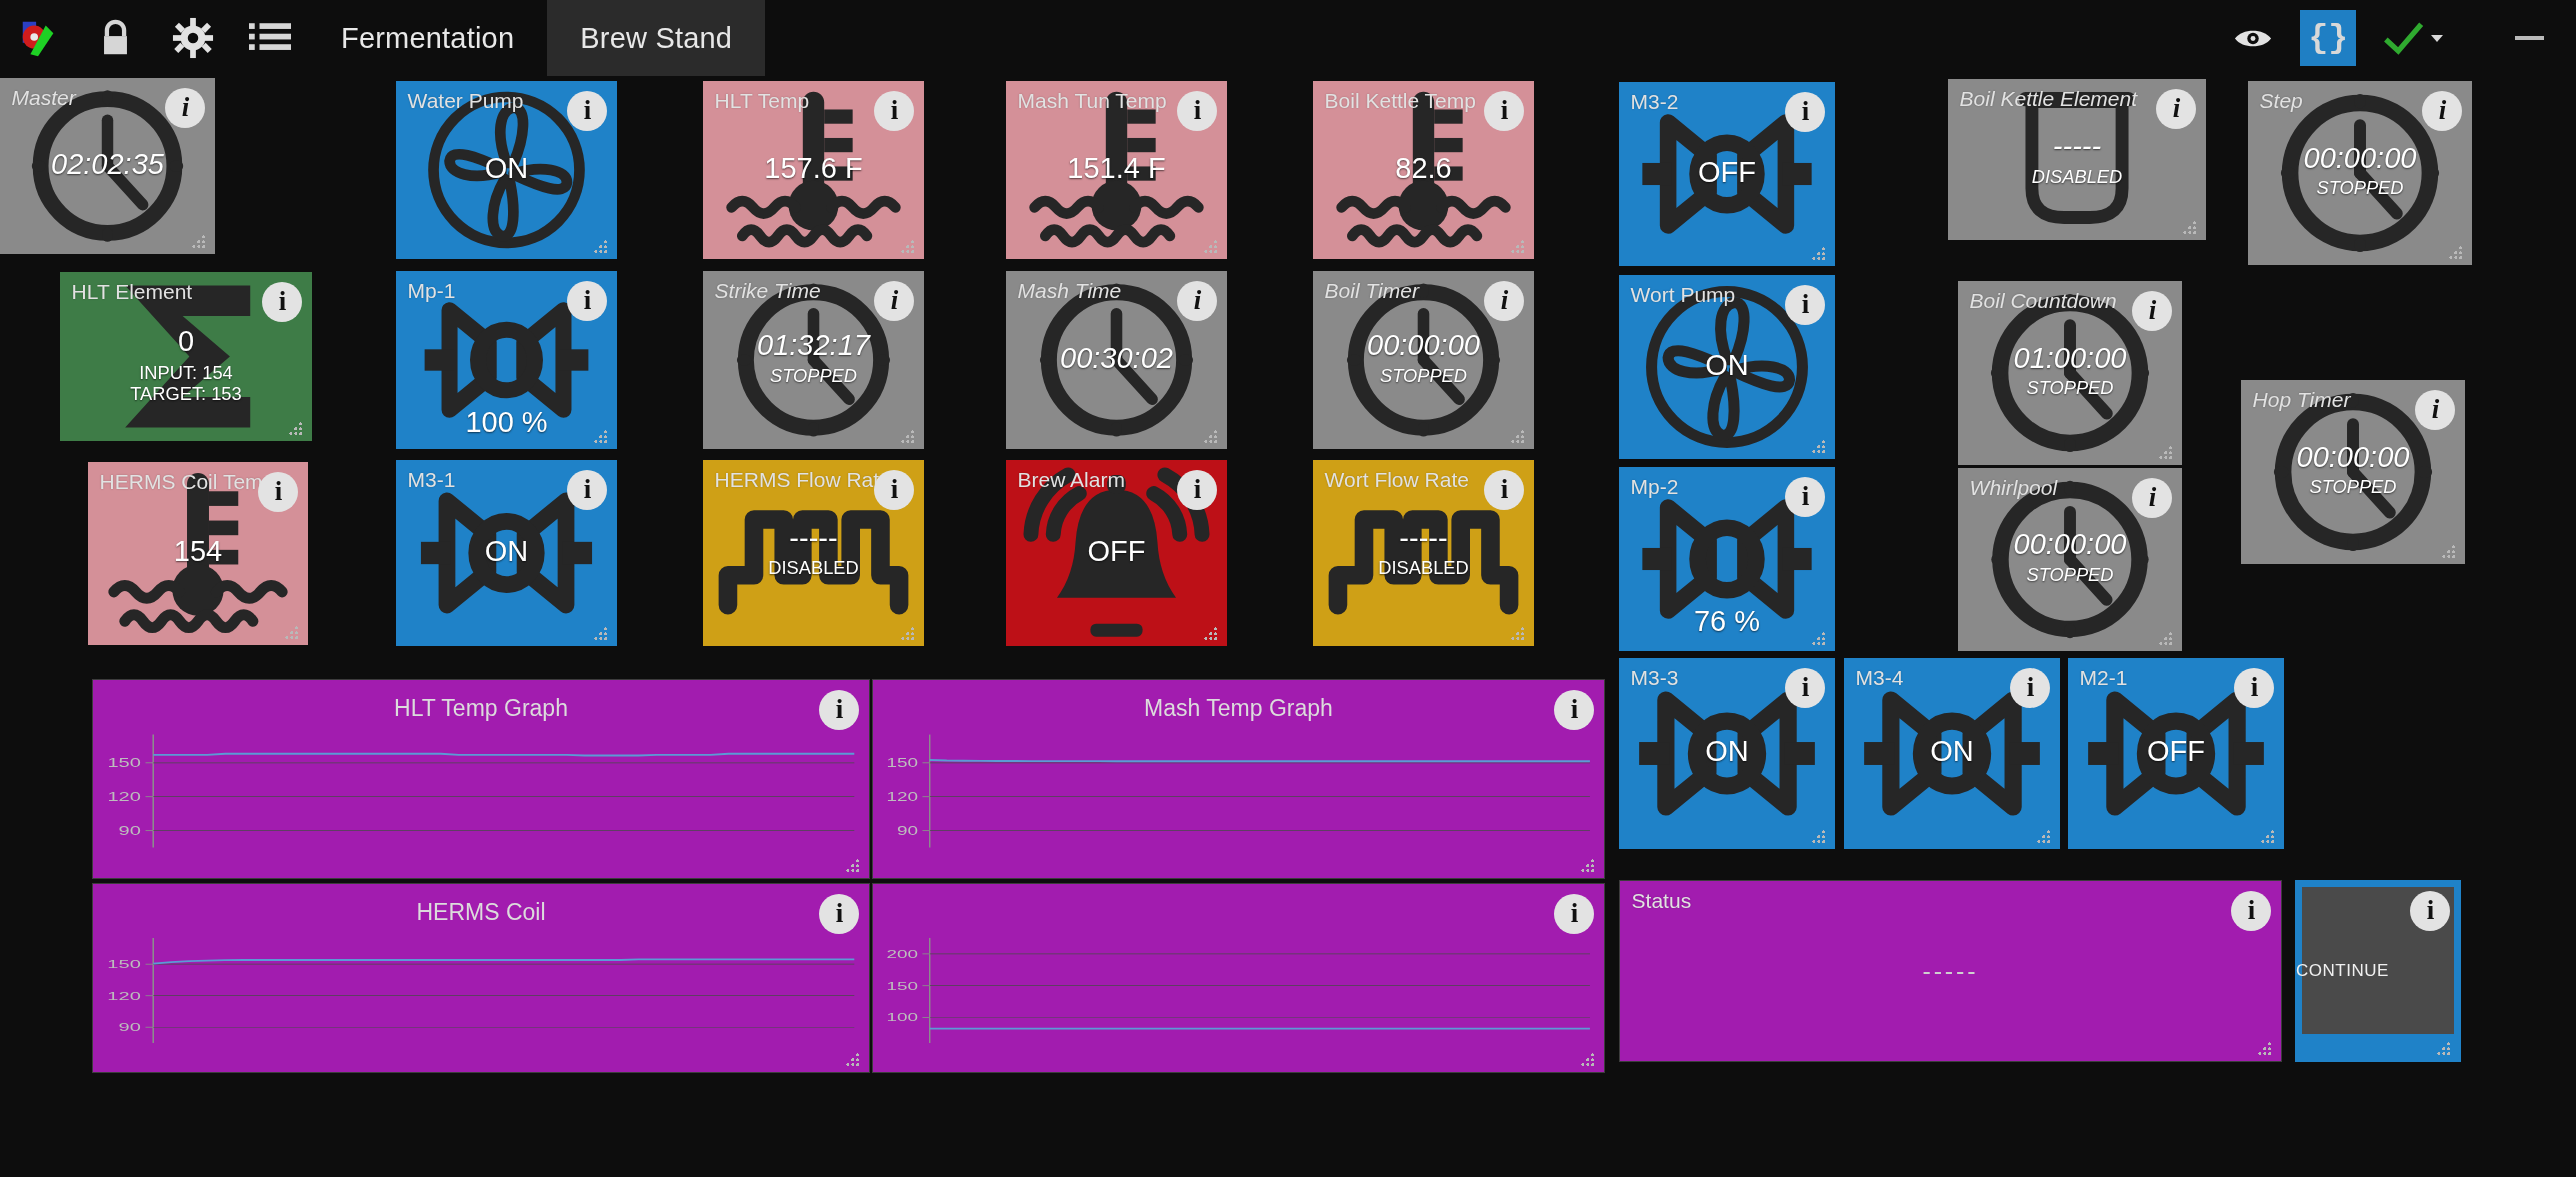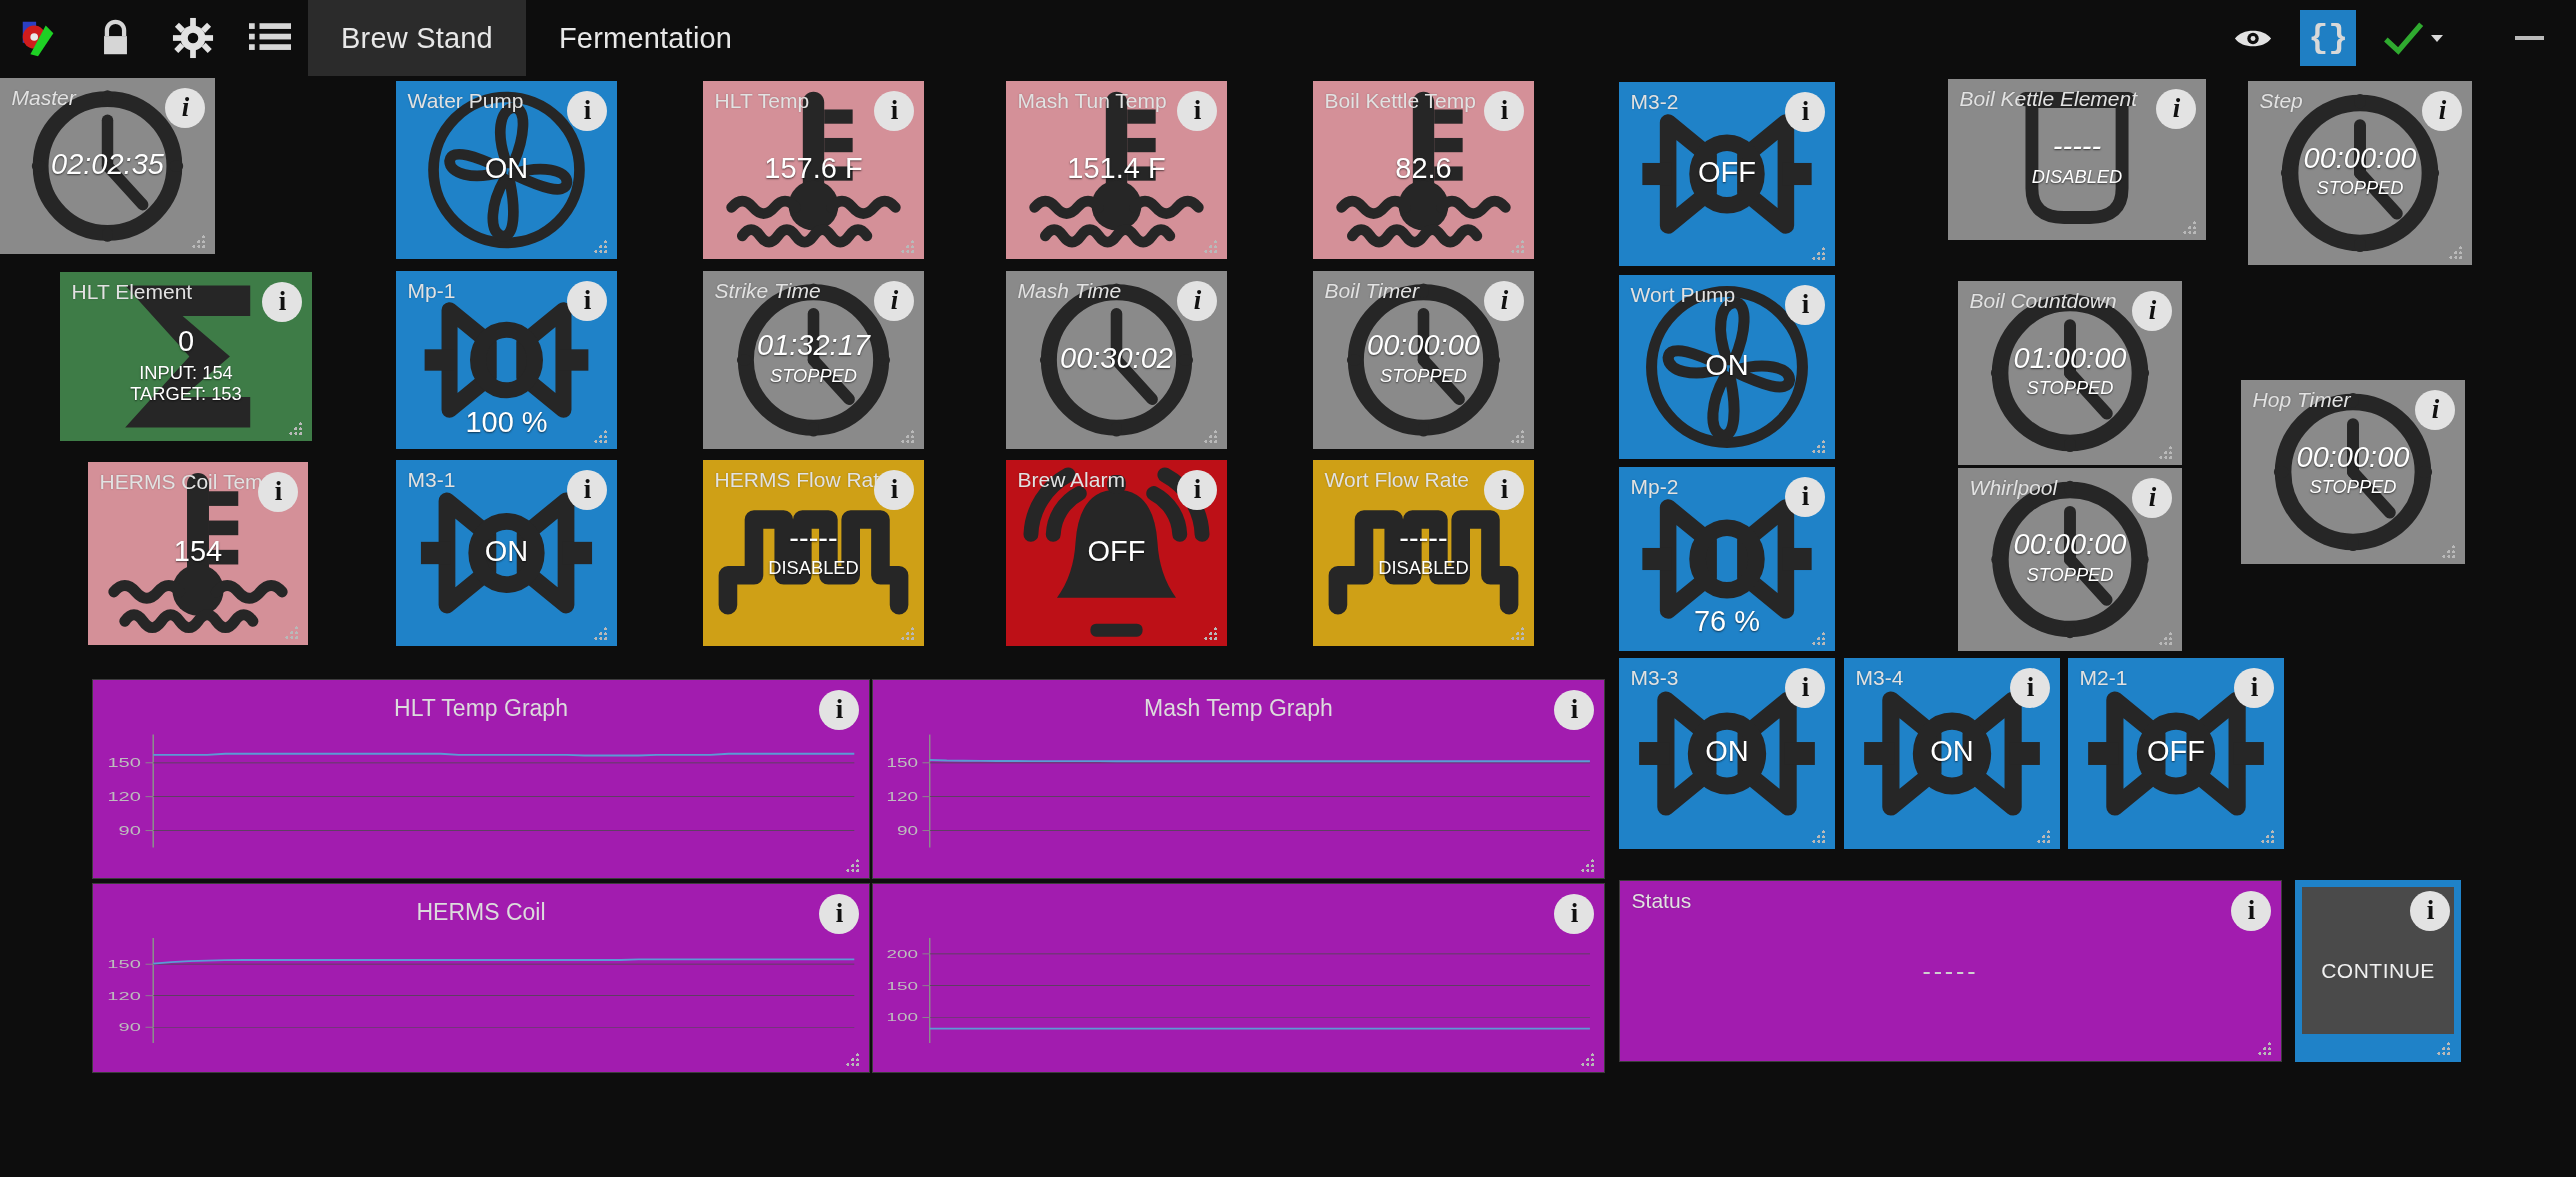--- a/index.html
+++ b/index.html
@@ -86,21 +86,21 @@
   
   #continue-btn {
     background: #1f82c8; border: 1.9px solid #1f82c8;
   }
   #continue-inner {
     position: absolute; left: 5.8px; top: 5.8px; right: 5.8px; bottom: 27px;
     background: #4a4a4a;
   }
   #continue-label {
     position: absolute; left:0; right:0; top: 50%; transform: translateY(-50%);
-    text-align:center; color:#f0f0f0; font-size: 21px; letter-spacing: 0.5px;
+    text-align:left; color:#f0f0f0; font-size: 17px; letter-spacing: 0.5px;
   }
 </style>
 </head>
 <body>
 
 <div id="topbar">
 
   <div class="tb-icon">
     <svg width="44" height="44" viewBox="0 0 46 46">
       <rect x="6" y="6" width="14" height="22" fill="#2b3fc4"></rect>
@@ -140,22 +140,22 @@
         <rect x="0" y="2" width="6" height="6"></rect>
           <rect x="11" y="2" width="33" height="6"></rect>
         <rect x="0" y="13" width="6" height="6"></rect>
           <rect x="11" y="13" width="33" height="6"></rect>
         <rect x="0" y="24" width="6" height="6"></rect>
           <rect x="11" y="24" width="33" height="6"></rect>
       </g>
     </svg>
   </div>
 
+  <div class="tb-tab">Fermentation</div>
   <div class="tb-tab active">Brew Stand</div>
-  <div class="tb-tab">Fermentation</div>
 
   <div id="tb-right">
     <div class="tbr-item">
       <svg width="40" height="25" viewBox="0 0 42 26">
         <path d="M2 13 C10 2, 32 2, 40 13 C32 24, 10 24, 2 13 Z" fill="#e2e2e2"></path>
         <circle cx="21" cy="13" r="6" fill="#0d0d0d"></circle>
         <circle cx="21" cy="13" r="2.6" fill="#e2e2e2"></circle>
       </svg>
     </div>
     <div class="tbr-item">

